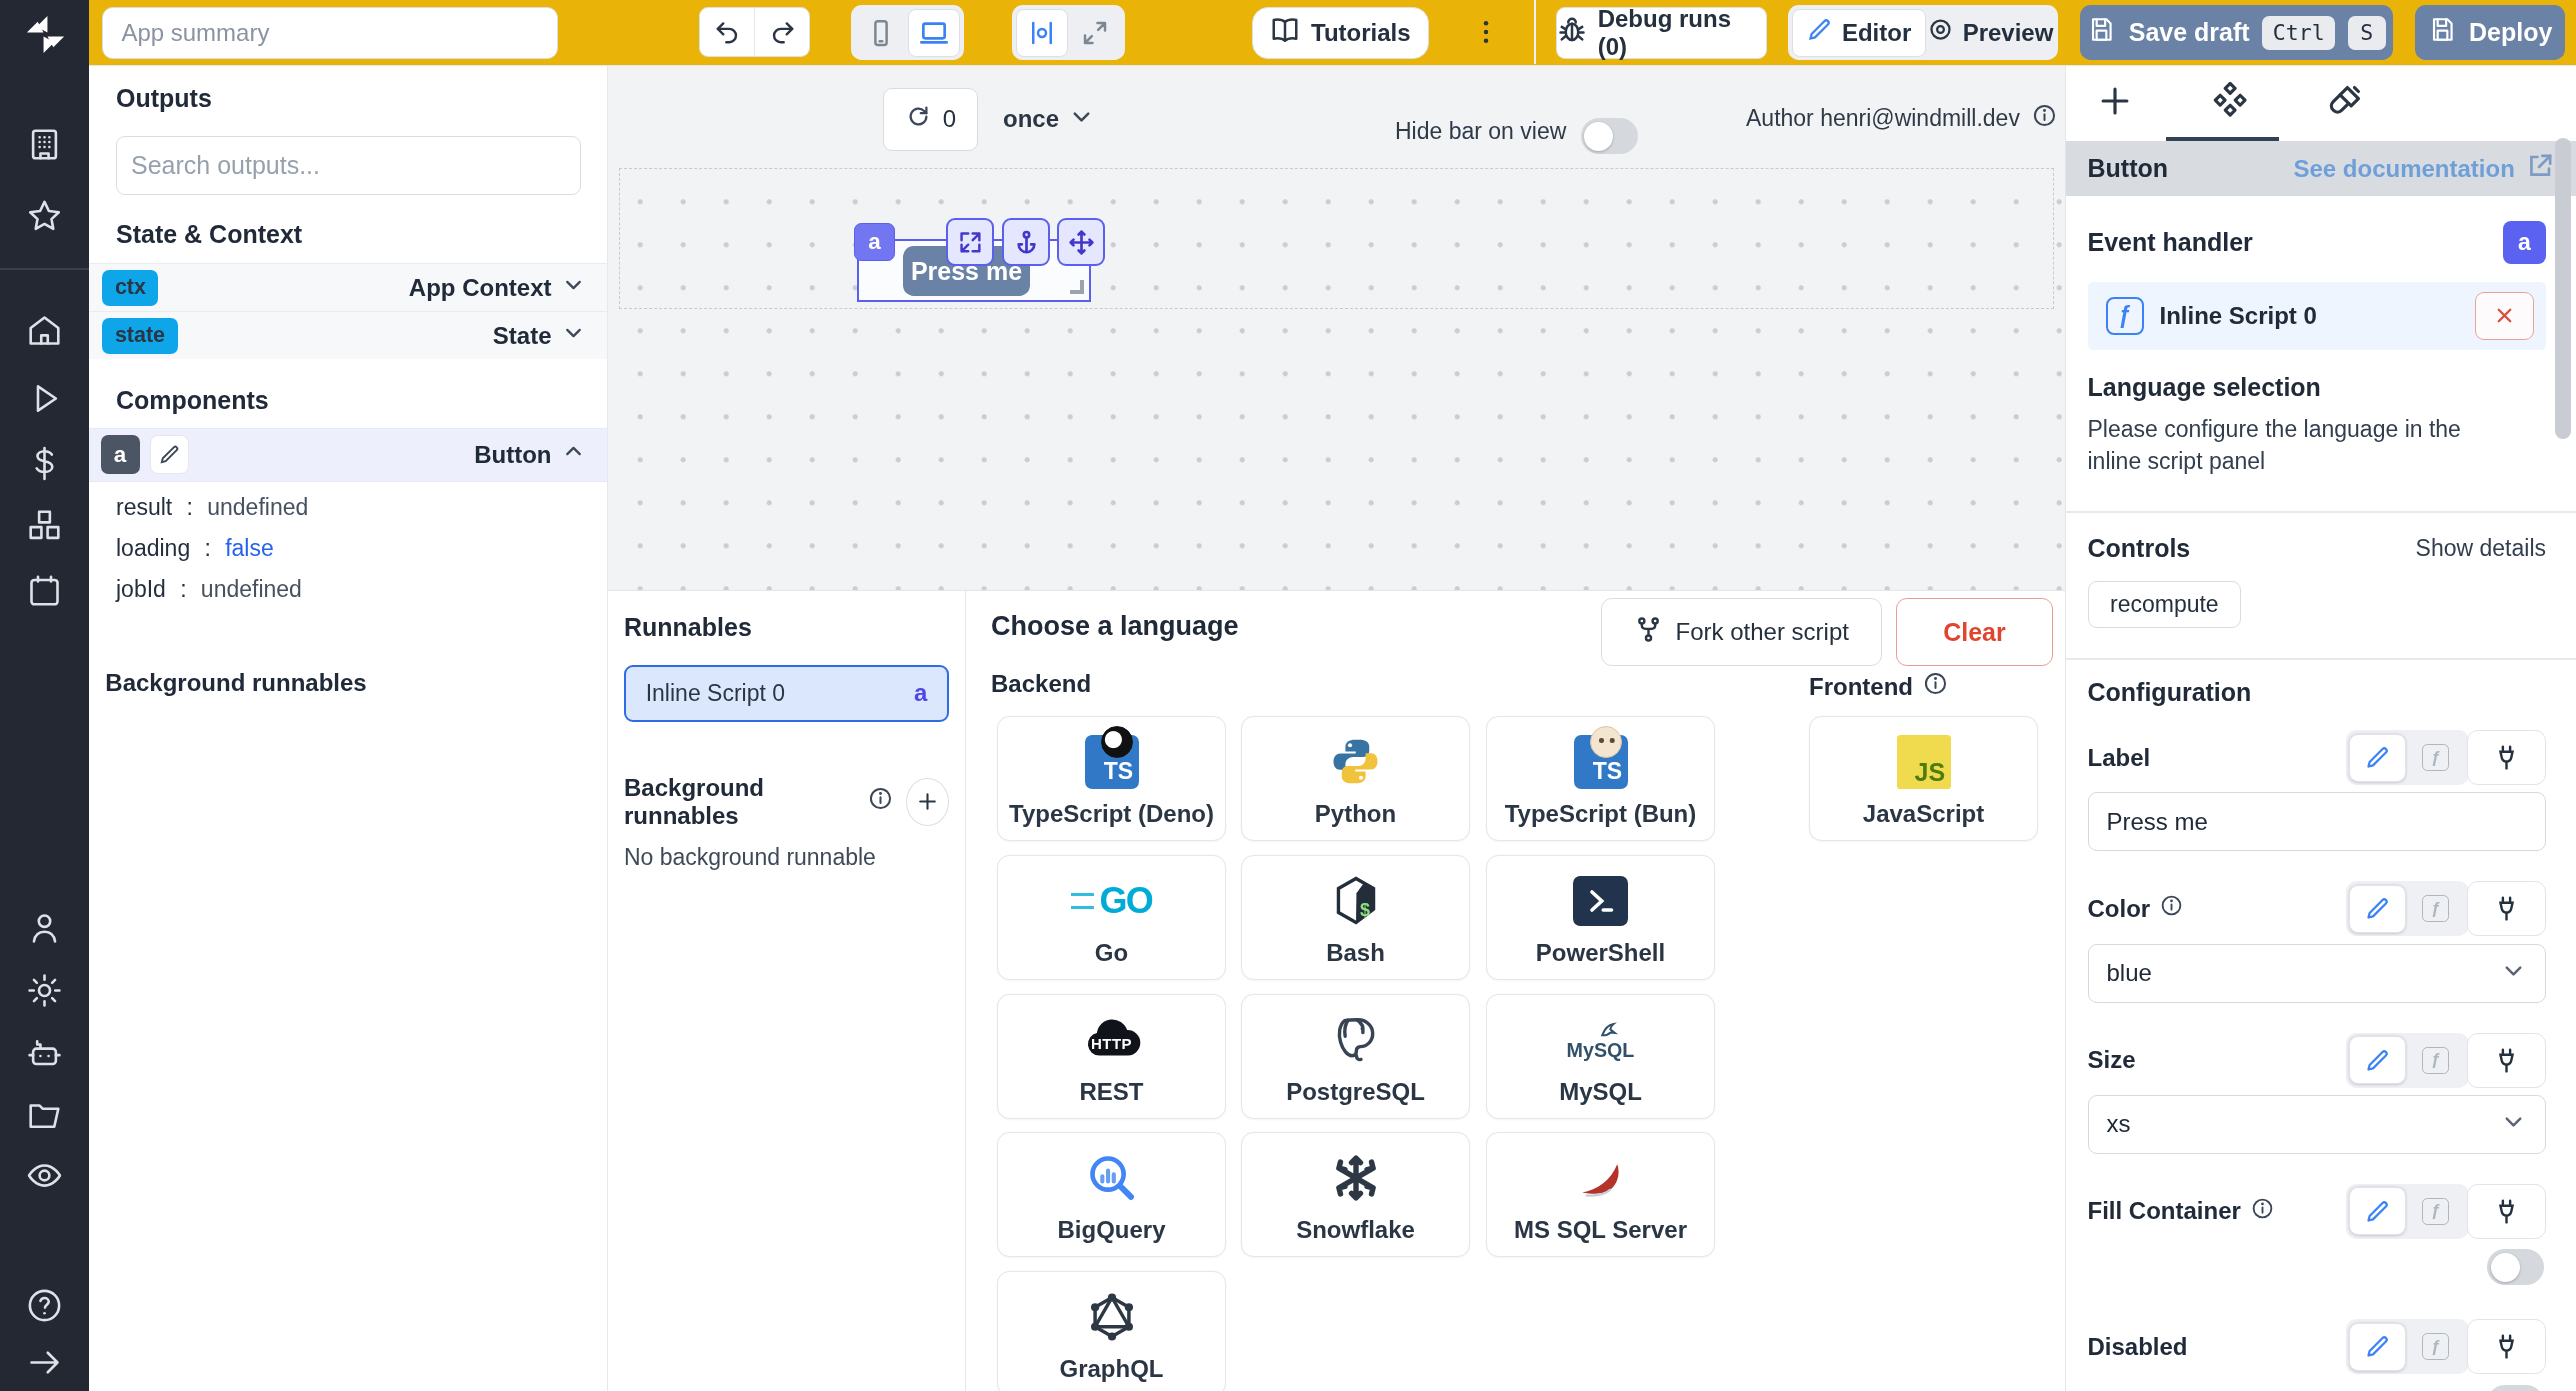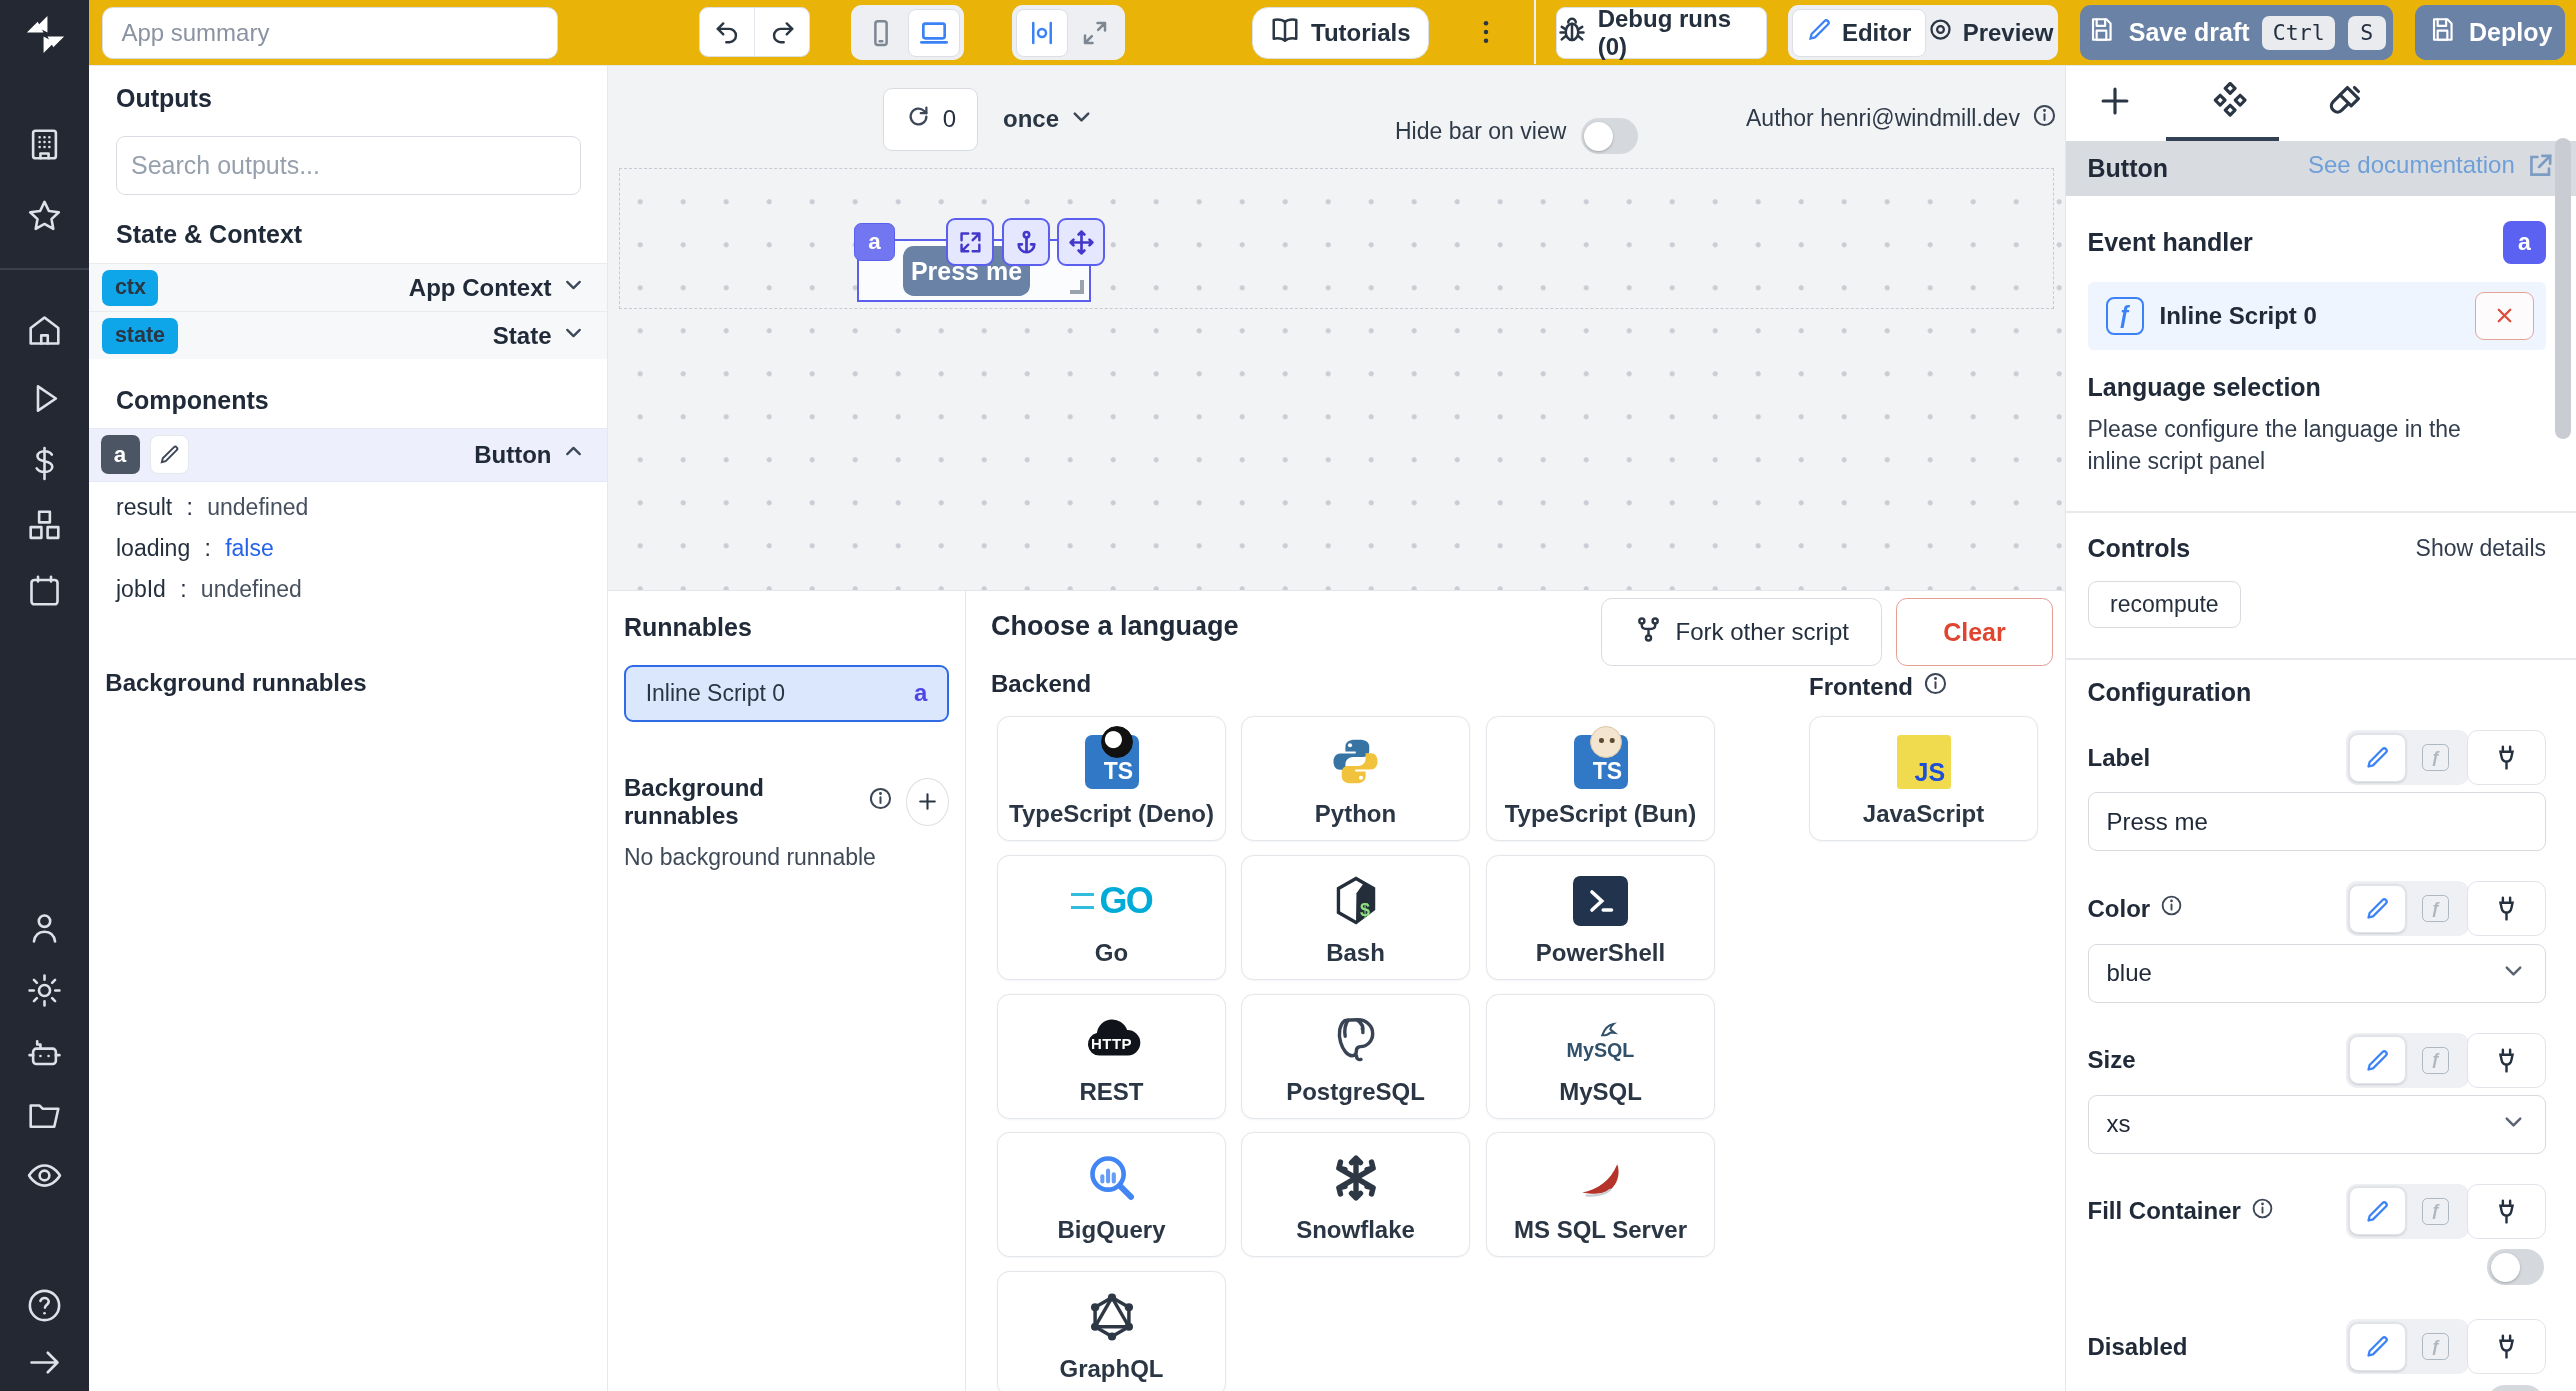--- a/index.html
+++ b/index.html
@@ -113,39 +113,39 @@
   .cicon { height:61px; display:flex; align-items:center; justify-content:center; position:relative; }
 
   
   .ts-sq { width:54px; height:54px; background:#3178c6; border-radius:7.2px; position:relative; }
   .ts-sq span { position:absolute; right:5.4px; bottom:3.6px; color:#fff; font-weight:700; font-size:23px; }
   .mini-badge { position:absolute; right:-14.3px; top:-9px; width:32px; height:32px; border-radius:50%; }
   .deno-b { background:radial-gradient(circle at 38% 42%, #fff 0 8px, #111 9px); border:1.8px solid #111; }
   .bun-b { background:#f3e5cf; border:1.8px solid #d9c6a7; }
   .bun-b::after { content:""; position:absolute; left:8px; top:11.6px; width:4.5px; height:4.5px; border-radius:50%; background:#5c4a32; box-shadow:10.7px 0 0 #5c4a32; }
   .js-sq { width:54px; height:54px; background:#f0db4f; border-radius:3.6px; position:relative; }
-  .js-sq span { position:absolute; right:5.4px; bottom:1.8px; color:#1d4ed8; font-weight:700; font-size:25px; }
+  .js-sq span { position:absolute; right:5.4px; bottom:1.8px; color:#4d7c0f; font-weight:700; font-size:25px; }
   .go-wrap { display:flex; align-items:center; gap:5.4px; }
   .go-lines { width:23px; height:16px; border-top:3.6px solid #00acd7; border-bottom:3.6px solid #00acd7; opacity:.8; }
   .go-txt { color:#00acd7; font-weight:700; font-size:36px; letter-spacing:-1.8px; }
   .ps-sq { width:55px; height:50px; background:#22334d; border-radius:7.2px; display:flex; align-items:center; justify-content:center; }
   .cloud-wrap { position:relative; }
   .cloud-wrap span { position:absolute; left:50%; top:56%; transform:translate(-50%,-50%); color:#fff; font-weight:700; font-size:15px; letter-spacing:0.4px; }
   .mysql-wrap { display:flex; flex-direction:column; align-items:center; }
   .mysql-wrap span { font-size:19.7px; font-weight:700; color:#31516b; margin-top:-5.4px; }
   .bash-wrap { position:relative; }
   .bash-wrap span { position:absolute; right:12.5px; bottom:10.7px; font-weight:700; font-size:18px; color:#1d2633; }
 
   
   .rp { position:absolute; left:2066px; top:66px; width:510px; height:1326px; background:#fff; }
   .rp-tabs { height:75px; display:flex; align-items:center; padding-left:30px; gap:77px; position:relative; }
   .rp-tabs svg { width:38px; height:38px; stroke:#2b3644; fill:none; stroke-width:2; stroke-linecap:round; stroke-linejoin:round; }
   .tab-underline { position:absolute; left:100px; bottom:0; width:113px; height:4.5px; background:#334155; }
   .rp-header { height:55px; background:#d8dbe0; display:flex; align-items:center; padding:0 21.5px; }
-  .rp-header .doc { margin-left:auto; color:#6f9fd8; font-weight:400; font-size:24px; display:flex; align-items:flex-start; gap:10.7px; }
+  .rp-header .doc { margin-left:auto; color:#6f9fd8; font-weight:700; font-size:24px; display:flex; align-items:center; gap:10.7px; }
   .rp-header .doc svg { width:29px; height:29px; stroke:#7d9cc4; stroke-width:2.2; fill:none; stroke-linecap:round; }
   .rp-body { padding:14.3px 30px 0 21.5px; }
   .evrow { display:flex; align-items:center; margin-top:10.7px; }
   .evrow .h1 { font-size:25px; }
   .badge-ind { margin-left:auto; width:43px; height:43px; background:#5b61f0; border-radius:8px; color:#fff; font-weight:700; font-size:23px;
                display:flex; align-items:center; justify-content:center; }
   .scriptrow { margin-top:18px; height:68px; background:#eef5fe; border-radius:5.4px; display:flex; align-items:center; padding:0 12.5px 0 18px; gap:16px; }
   .fx-ico { width:38px; height:38px; border:2.2px solid #3b82f6; border-radius:8px; color:#3b82f6; font-weight:700; font-size:23px;
             display:flex; align-items:center; justify-content:center; font-style:italic; }
   .scriptrow .sname { font-weight:700; font-size:24px; color:#202a38; }

